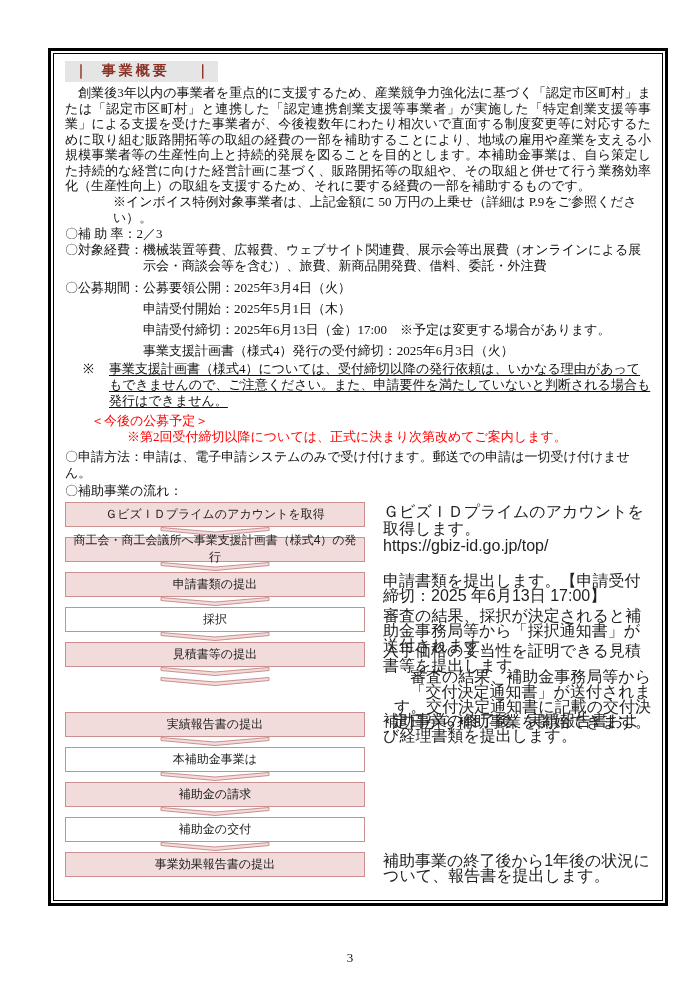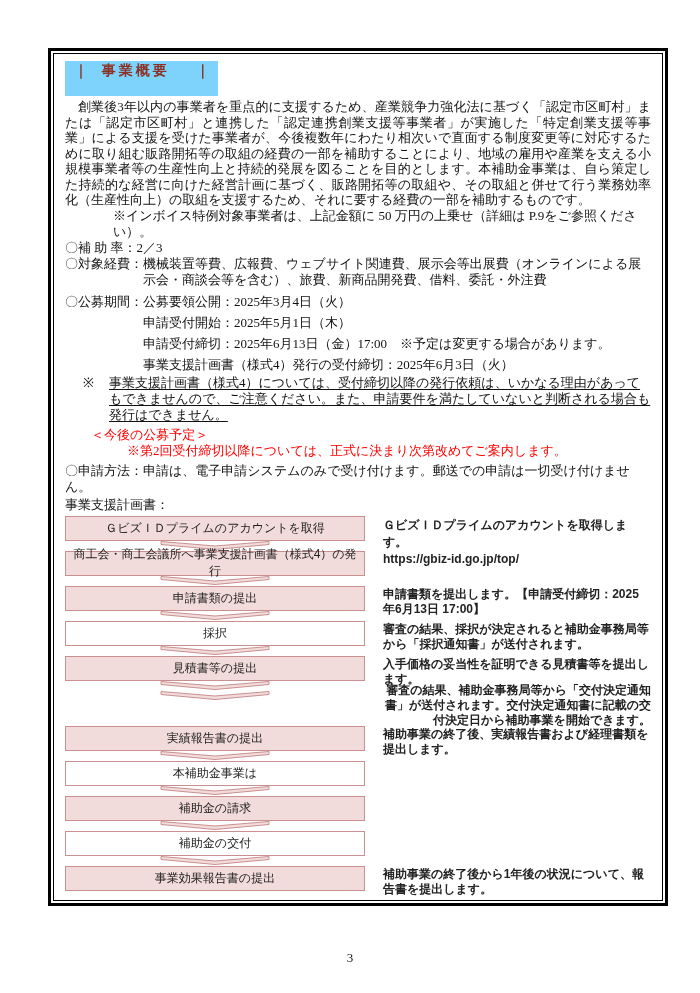--- a/index.html
+++ b/index.html
@@ -16,22 +16,22 @@
     position:absolute; left:48px; top:48px; width:620px; height:858px;
     border:3px solid #000000; padding:2px; background:#ffffff;
   }
   .frame-inner {
     width:100%; height:100%; border:1px solid #000000;
     padding:7px 11px 6px 11px; overflow:hidden;
   }
 
   
   .band {
-    display:inline-block; background:#7dd3fc; color:#8b3226;
-    font-weight:bold; font-size:14px; line-height:18px; padding:1px 9px 16px 9px;
+    display:inline-block; background:#e5e5e5; color:#8b3226;
+    font-weight:bold; font-size:14px; line-height:18px; padding:1px 9px 2px 9px;
   }
   .band .band-title { margin:0 26px 0 14px; letter-spacing:3px; }
 
   .intro {
     margin-top:3px; font-size:13px; line-height:15.5px;
     text-align:justify; text-indent:13px;
   }
 
   .line { font-size:13px; line-height:16px; }
   .flex-line { display:flex; font-size:13px; line-height:16px; }
@@ -58,21 +58,21 @@
     display:flex; align-items:center; justify-content:center;
     font-family:"Liberation Sans","DejaVu Sans",sans-serif;
     font-size:12px; color:#222222; text-align:center; padding:0 3px;
   }
   .flow-box[data-fill="pink"]  { background:#f2dcdb; }
   .flow-box[data-fill="white"] { background:#ffffff; }
   .flow-arrow { display:block; margin:0 auto; }
   .flow-note {
     position:absolute; left:318px; top:1px; right:0;
     font-family:"Liberation Sans","DejaVu Sans",sans-serif;
-    font-size:12px; line-height:15px; color:#222222; white-space:pre-line;font-weight:bold;
+    font-size:16px; line-height:15px; color:#222222; white-space:pre-line;
   }
   .flow-row:nth-child(1) .flow-note { line-height:17px; }
   .flow-row:nth-child(6) .flow-note { top:-8px;text-align:right; }
 
   .pageno {
     position:absolute; left:0; right:0; top:950px;
     text-align:center; font-size:13px; color:#111111;
   }
 </style>
 </head>
@@ -108,21 +108,21 @@
 
       <div class="flex-line caution">
         <span class="marker">※</span>
         <span class="u">事業支援計画書（様式4）については、受付締切以降の発行依頼は、いかなる理由があってもできませんので、ご注意ください。また、申請要件を満たしていないと判断される場合も発行はできません。</span>
       </div>
 
       <div class="line red ind26 mt4">＜今後の公募予定＞</div>
       <div class="line red ind62">※第2回受付締切以降については、正式に決まり次第改めてご案内します。</div>
 
       <div class="line mt4">〇申請方法：申請は、電子申請システムのみで受け付けます。郵送での申請は一切受け付けません。</div>
-      <div class="line mt2">事業支援計画書：</div>
+      <div class="line mt2">〇補助事業の流れ：</div>
 
       <div class="flow">
 
         <div class="flow-row">
           <div class="flow-left">
             <div class="flow-box" data-fill="pink">ＧビズＩＤプライムのアカウントを取得</div>
             <svg class="flow-arrow" width="110" height="9" viewBox="0 0 110 9">
                 <path d="M1,0.5 L55,5 L109,0.5 L109,3.5 L55,8.5 L1,3.5 Z" fill="#f2dcdb" stroke="#c9908f" stroke-width="1"></path>
               </svg>
           </div>

